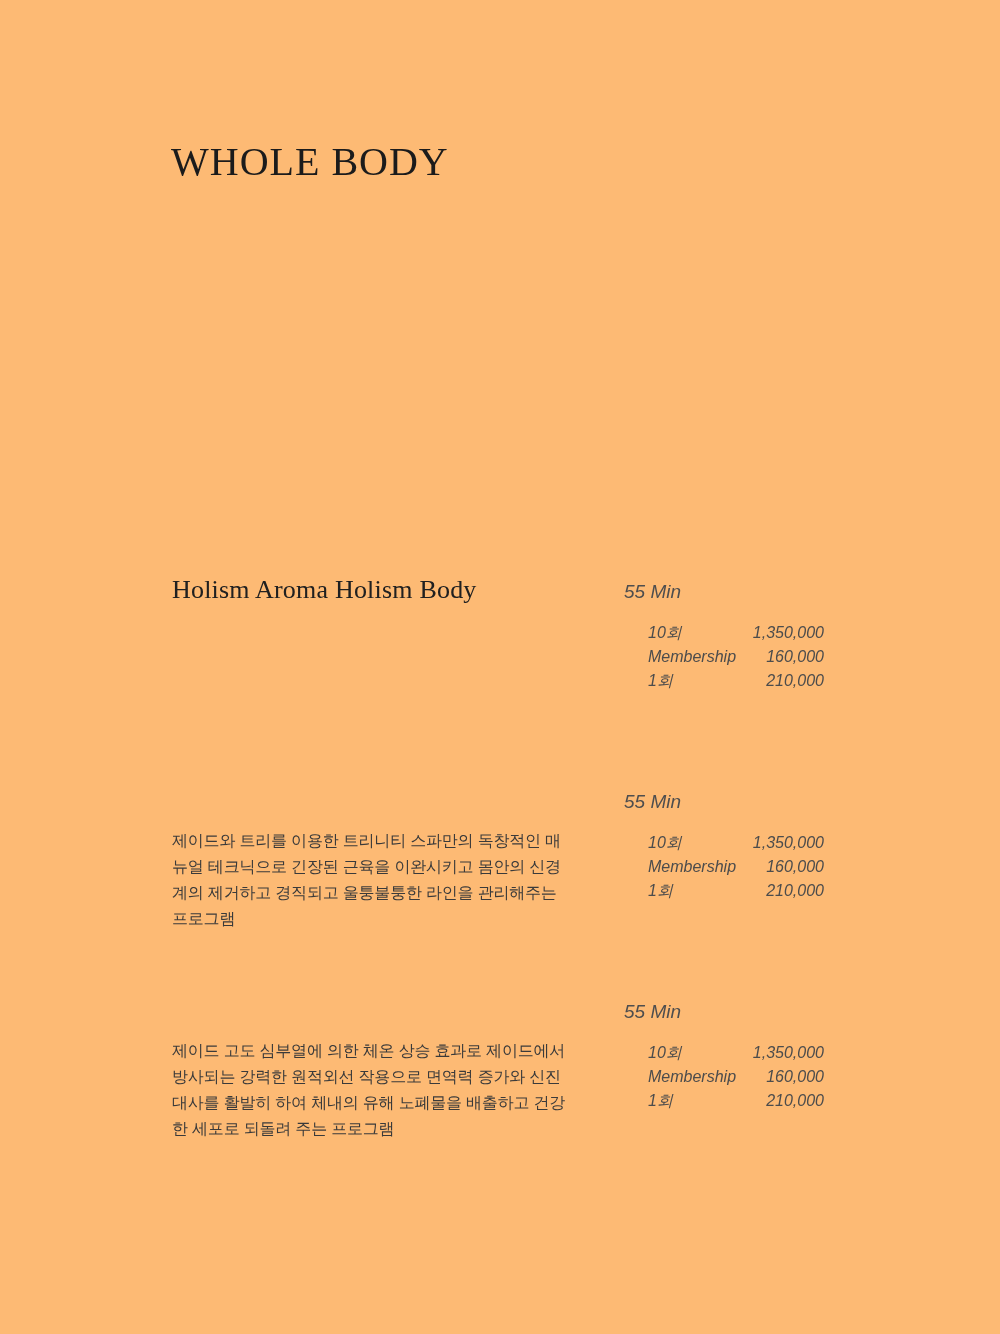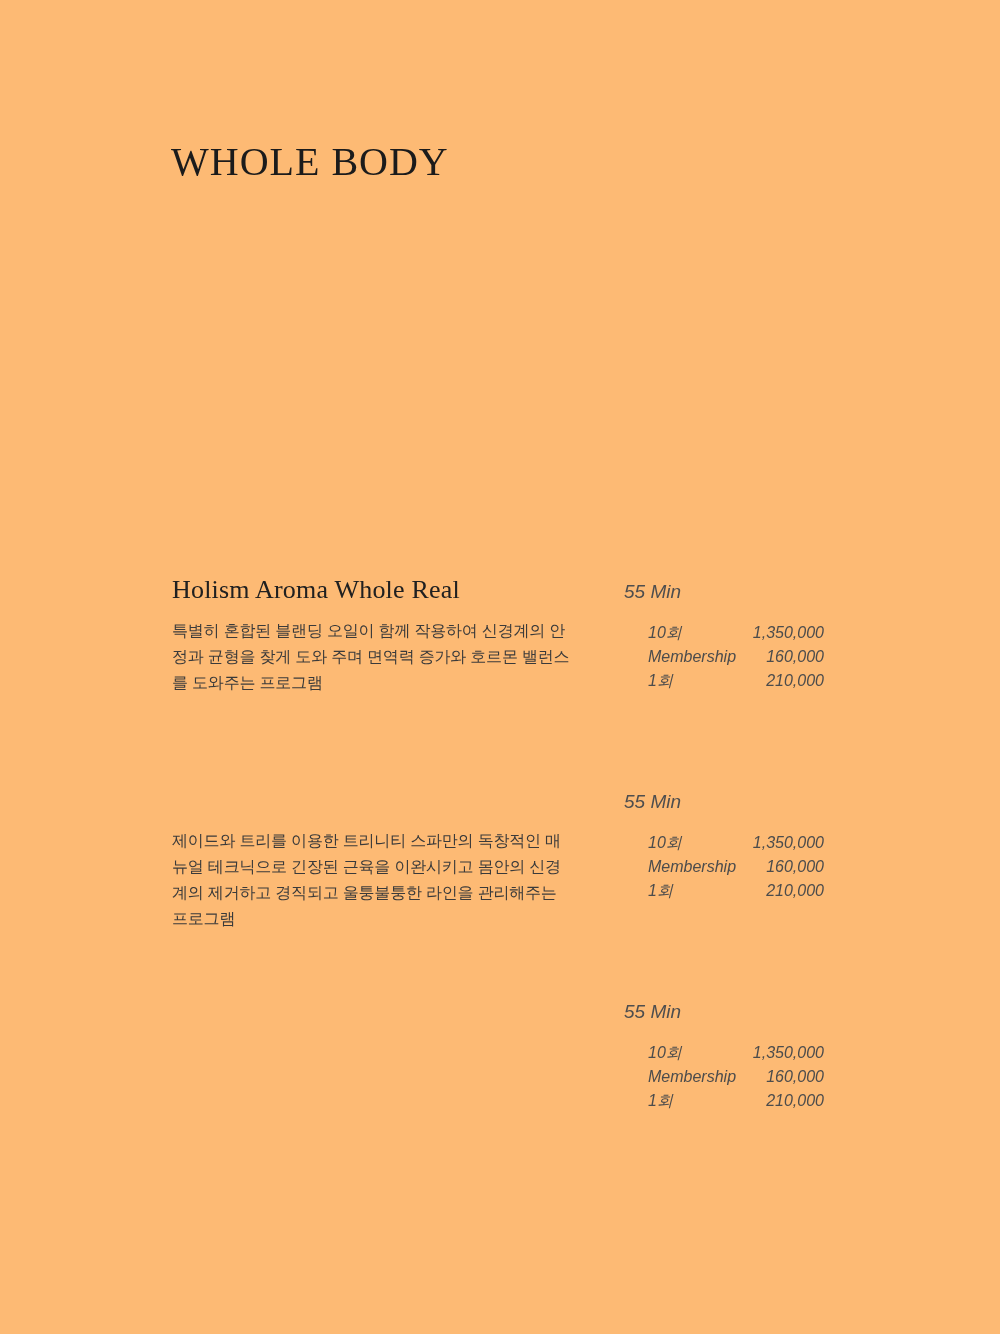--- a/index.html
+++ b/index.html
@@ -87,23 +87,22 @@
   .price-value { text-align: center; white-space: nowrap; }
 </style>
 </head>
 <body>
 
 <div class="page">
 
   <h1 class="page-title">WHOLE BODY</h1>
 
   <section class="service service-1">
-    <h2 class="service-name">Holism Aroma Whole Real</h2>
+    <h2 class="service-name">Holism Aroma Holism Body</h2>
     <span class="service-duration">55 Min</span>
-    <p class="service-desc">특별히 혼합된 블랜딩 오일이 함께 작용하여 신경계의 안정과 균형을 찾게 도와 주며 면역력 증가와 호르몬 밸런스를 도와주는 프로그램</p>
     <div class="service-prices">
       <div class="price-row">
         <span class="price-label">10회</span>
         <span class="price-value">1,350,000</span>
       </div>
       <div class="price-row">
         <span class="price-label">Membership</span>
         <span class="price-value">160,000</span>
       </div>
       <div class="price-row">
@@ -127,20 +126,21 @@
       </div>
       <div class="price-row">
         <span class="price-label">1회</span>
         <span class="price-value">210,000</span>
       </div>
     </div>
   </section>
 
   <section class="service service-3">
     <span class="service-duration">55 Min</span>
+    <p class="service-desc">제이드 고도 심부열에 의한 체온 상승 효과로 제이드에서 방사되는 강력한 원적외선 작용으로 면역력 증가와 신진대사를 활발히 하여 체내의 유해 노폐물을 배출하고 건강한 세포로 되돌려 주는 프로그램</p>
     <div class="service-prices">
       <div class="price-row">
         <span class="price-label">10회</span>
         <span class="price-value">1,350,000</span>
       </div>
       <div class="price-row">
         <span class="price-label">Membership</span>
         <span class="price-value">160,000</span>
       </div>
       <div class="price-row">

